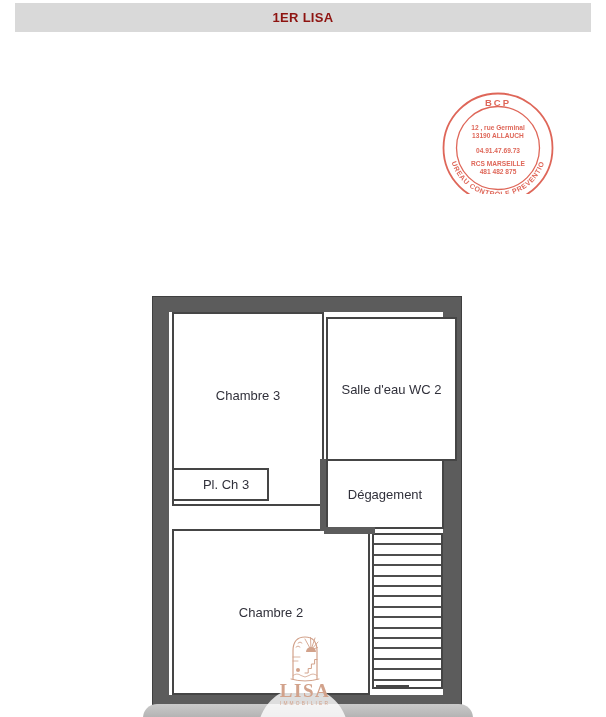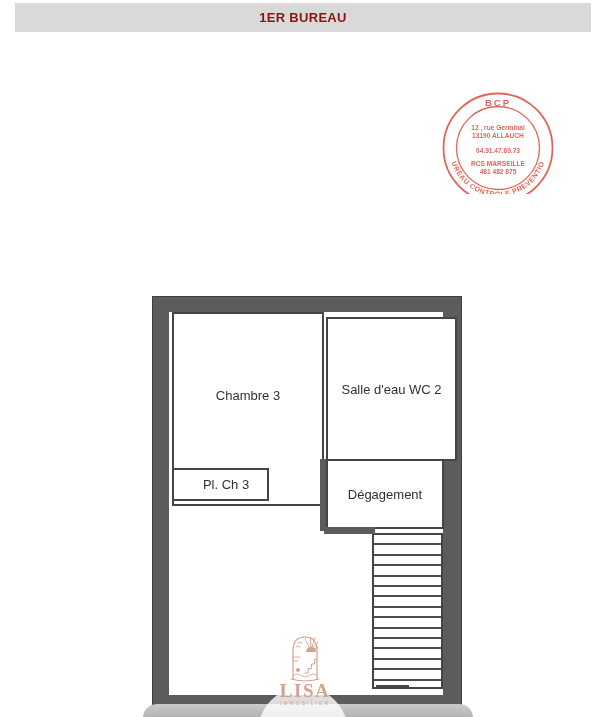--- a/index.html
+++ b/index.html
@@ -52,21 +52,21 @@
   .wm-circle{
     position:absolute;left:258px;top:687px;width:90px;height:90px;border-radius:50%;
     background:rgba(255,255,255,.8);
   }
   .lisa-logo{position:absolute;left:274px;top:634px;width:62px;height:74px;}
 </style>
 </head>
 <body>
 
 <div class="header-bar">
-  <span class="title">1ER BUREAU</span>
+  <span class="title">1ER LISA</span>
 </div>
 
 <svg class="stamp" viewBox="0 0 116 103" xmlns="http://www.w3.org/2000/svg">
   <g stroke="#dc5a4b" fill="none" stroke-width="1.8">
     <circle cx="58" cy="57" r="54.5"></circle>
     <circle cx="58" cy="57" r="41.5" stroke-width="1.3"></circle>
   </g>
   <g fill="#dc5a4b" font-family="Liberation Sans, sans-serif" font-weight="bold" text-anchor="middle">
     <text x="58" y="15" font-size="9.5" letter-spacing="2">BCP</text>
     <text x="58" y="39" font-size="6.6">12 , rue Germinal</text>
@@ -94,20 +94,23 @@
 
   <div class="room room-plch3">
     <span class="room-label">Pl. Ch 3</span>
   </div>
 
 
   <div class="room room-degagement">
     <span class="room-label">Dégagement</span>
   </div>
 
+  <div class="room room-chambre2">
+    <span class="room-label">Chambre 2</span>
+  </div>
 
   <div class="stairs"></div>
   <div class="stairs-step"></div>
   <div class="fill-v"></div>
   <div class="fill-h"></div>
 </div>
 
 <div class="bottom-bar"></div>
 
 <div class="wm-circle"></div>

